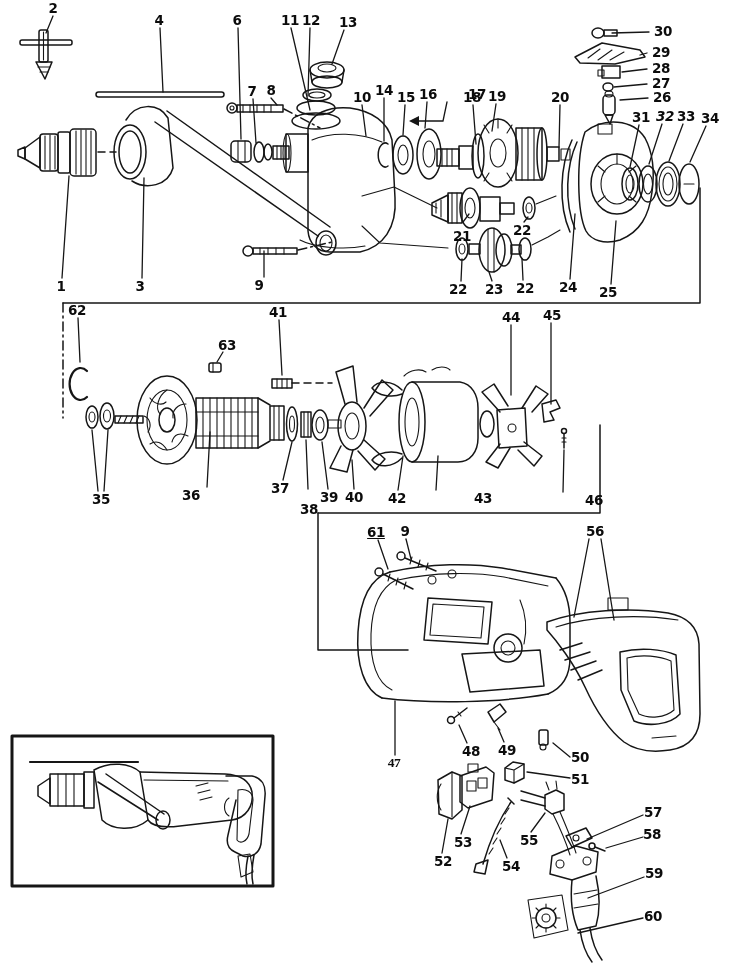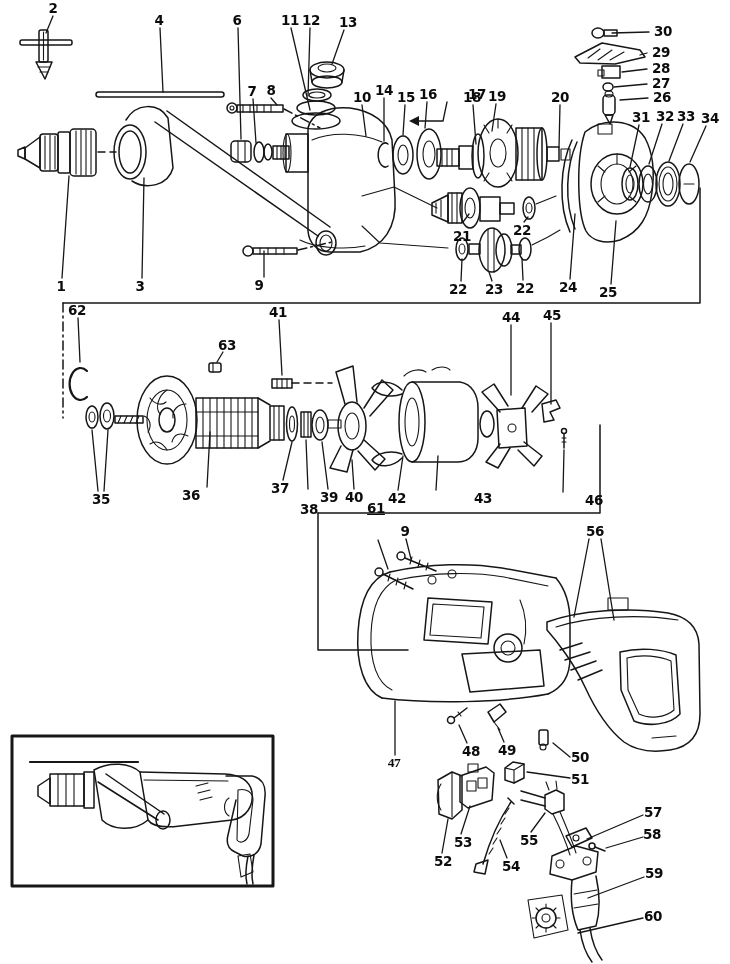--- a/index.html
+++ b/index.html
@@ -556,21 +556,21 @@
       <div class="callout" style="left: 271px; top: 90px;">8</div>
       <div class="callout" style="left: 362px; top: 97px;">10</div>
       <div class="callout" style="left: 384px; top: 90px;">14</div>
       <div class="callout" style="left: 406px; top: 97px;">15</div>
       <div class="callout" style="left: 428px; top: 94px;">16</div>
       <div class="callout" style="left: 449px; top: 94px; margin-left: 28px;">17</div>
       <div class="callout" style="left: 472px; top: 97px;">18</div>
       <div class="callout" style="left: 497px; top: 96px;">19</div>
       <div class="callout" style="left: 560px; top: 97px;">20</div>
       <div class="callout" style="left: 641px; top: 117px;">31</div>
-      <div class="callout" style="left: 665px; top: 116px;">32</div>
+      <div class="callout" style="left: 665px; top: 116px; font-style: italic;">32</div>
       <div class="callout" style="left: 686px; top: 116px;">33</div>
       <div class="callout" style="left: 710px; top: 118px;">34</div>
       <div class="callout" style="left: 462px; top: 236px; text-align: center;">21</div>
       <div class="callout" style="left: 522px; top: 230px;">22</div>
       <div class="callout" style="left: 61px; top: 286px;">1</div>
       <div class="callout" style="left: 140px; top: 286px;">3</div>
       <div class="callout" style="left: 259px; top: 285px;">9</div>
       <div class="callout" style="left: 458px; top: 289px;">22</div>
       <div class="callout" style="left: 494px; top: 289px;">23</div>
       <div class="callout" style="left: 525px; top: 288px;">22</div>
@@ -583,21 +583,21 @@
       <div class="callout" style="left: 227px; top: 345px;">63</div>
       <div class="callout" style="left: 101px; top: 499px;">35</div>
       <div class="callout" style="left: 191px; top: 495px; text-align: right;">36</div>
       <div class="callout" style="left: 280px; top: 488px;">37</div>
       <div class="callout" style="left: 309px; top: 497px; margin-top: 12px;">38</div>
       <div class="callout" style="left: 329px; top: 497px;">39</div>
       <div class="callout" style="left: 354px; top: 497px;">40</div>
       <div class="callout" style="left: 397px; top: 498px;">42</div>
       <div class="callout" style="left: 435px; top: 498px; margin-left: 48px;">43</div>
       <div class="callout" style="left: 594px; top: 500px;">46</div>
-      <div class="callout" style="left: 376px; top: 508px; text-decoration: underline;">61</div>
+      <div class="callout" style="left: 376px; top: 532px; text-decoration: underline;">61</div>
       <div class="callout" style="left: 405px; top: 531px;">9</div>
       <div class="callout" style="left: 595px; top: 531px;">56</div>
       <div class="callout" style="left: 394px; top: 763px; font-family: Liberation Serif, serif;">47</div>
       <div class="callout" style="left: 471px; top: 751px;">48</div>
       <div class="callout" style="left: 507px; top: 750px;">49</div>
       <div class="callout" style="left: 580px; top: 757px;">50</div>
       <div class="callout" style="left: 580px; top: 779px;">51</div>
       <div class="callout" style="left: 463px; top: 842px;">53</div>
       <div class="callout" style="left: 529px; top: 840px;">55</div>
       <div class="callout" style="left: 443px; top: 861px;">52</div>

